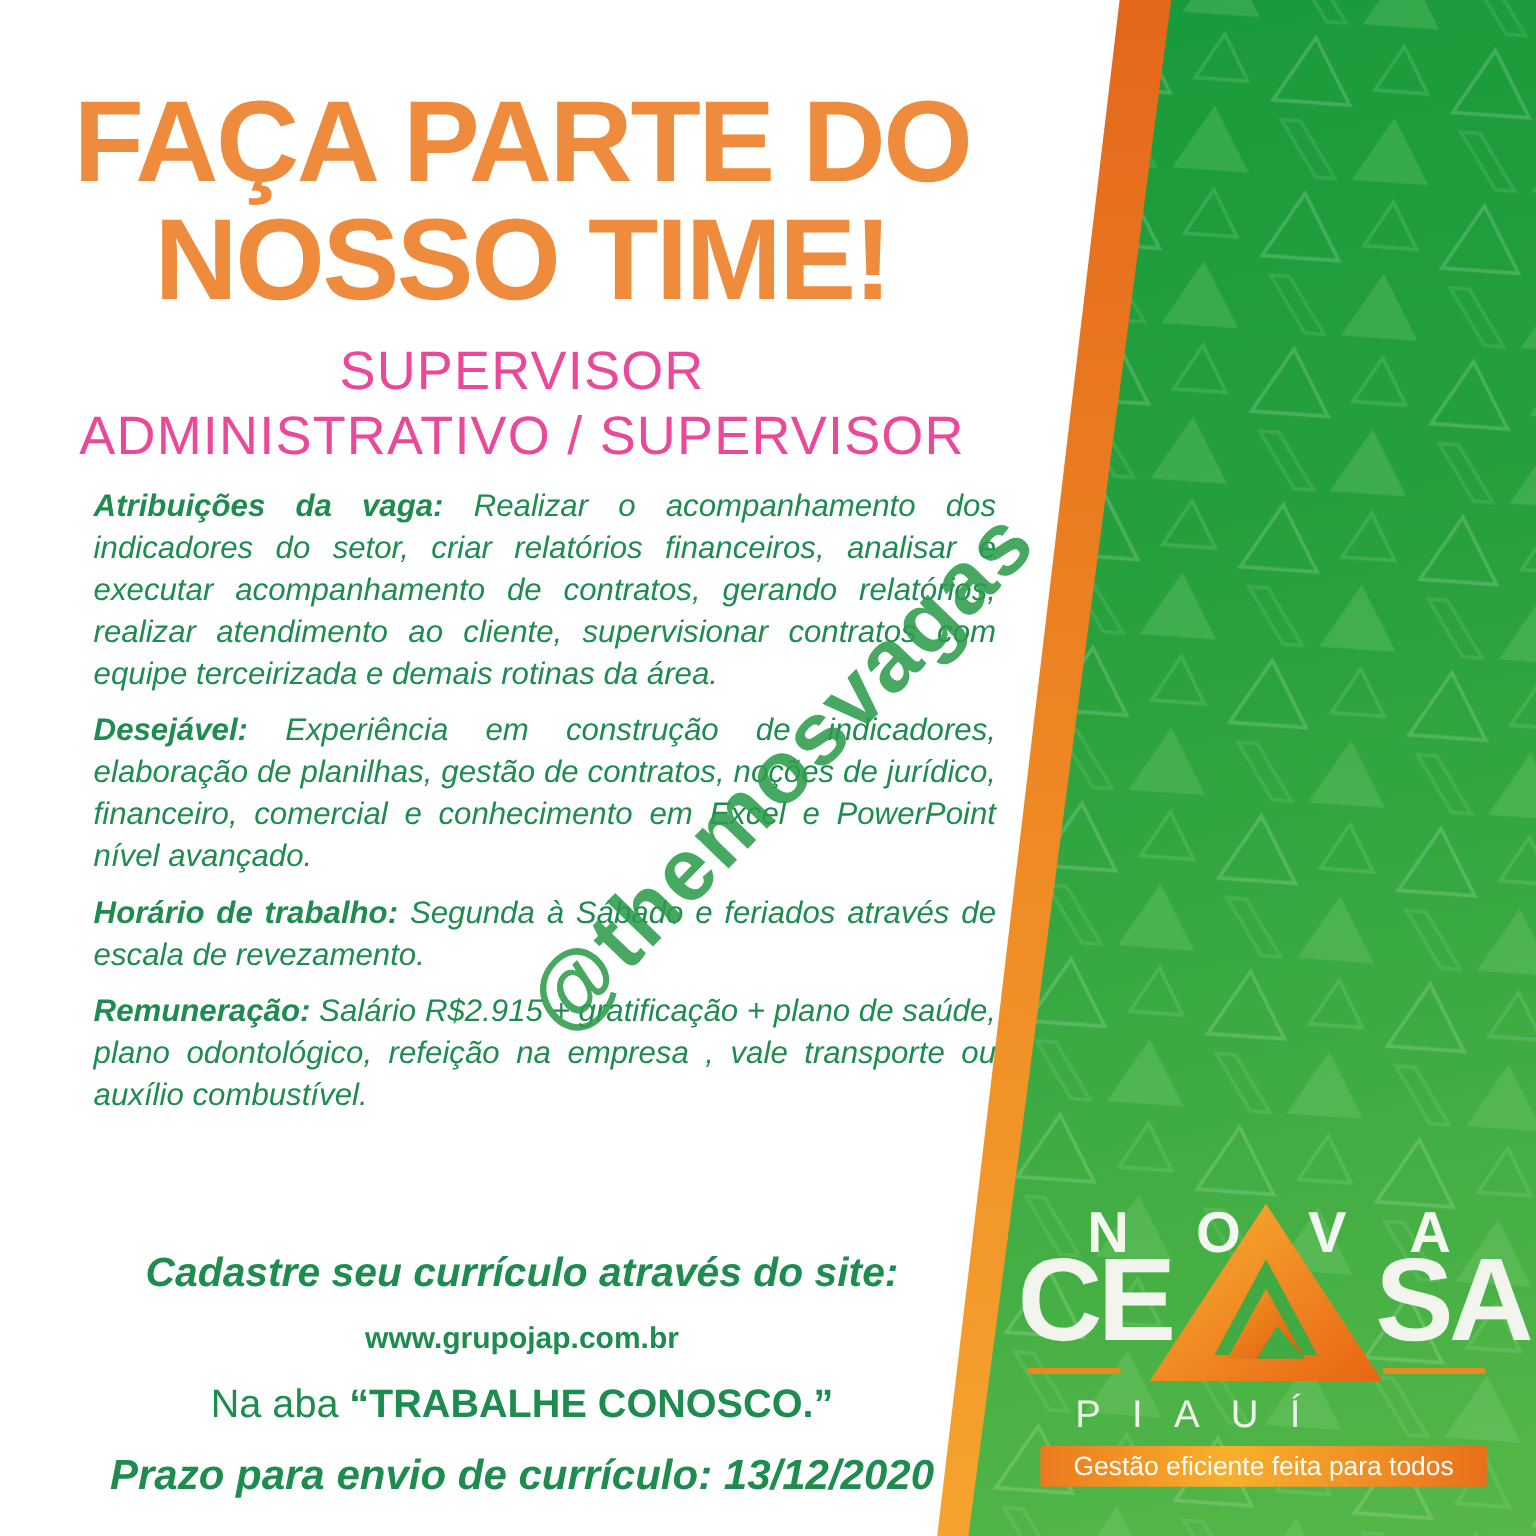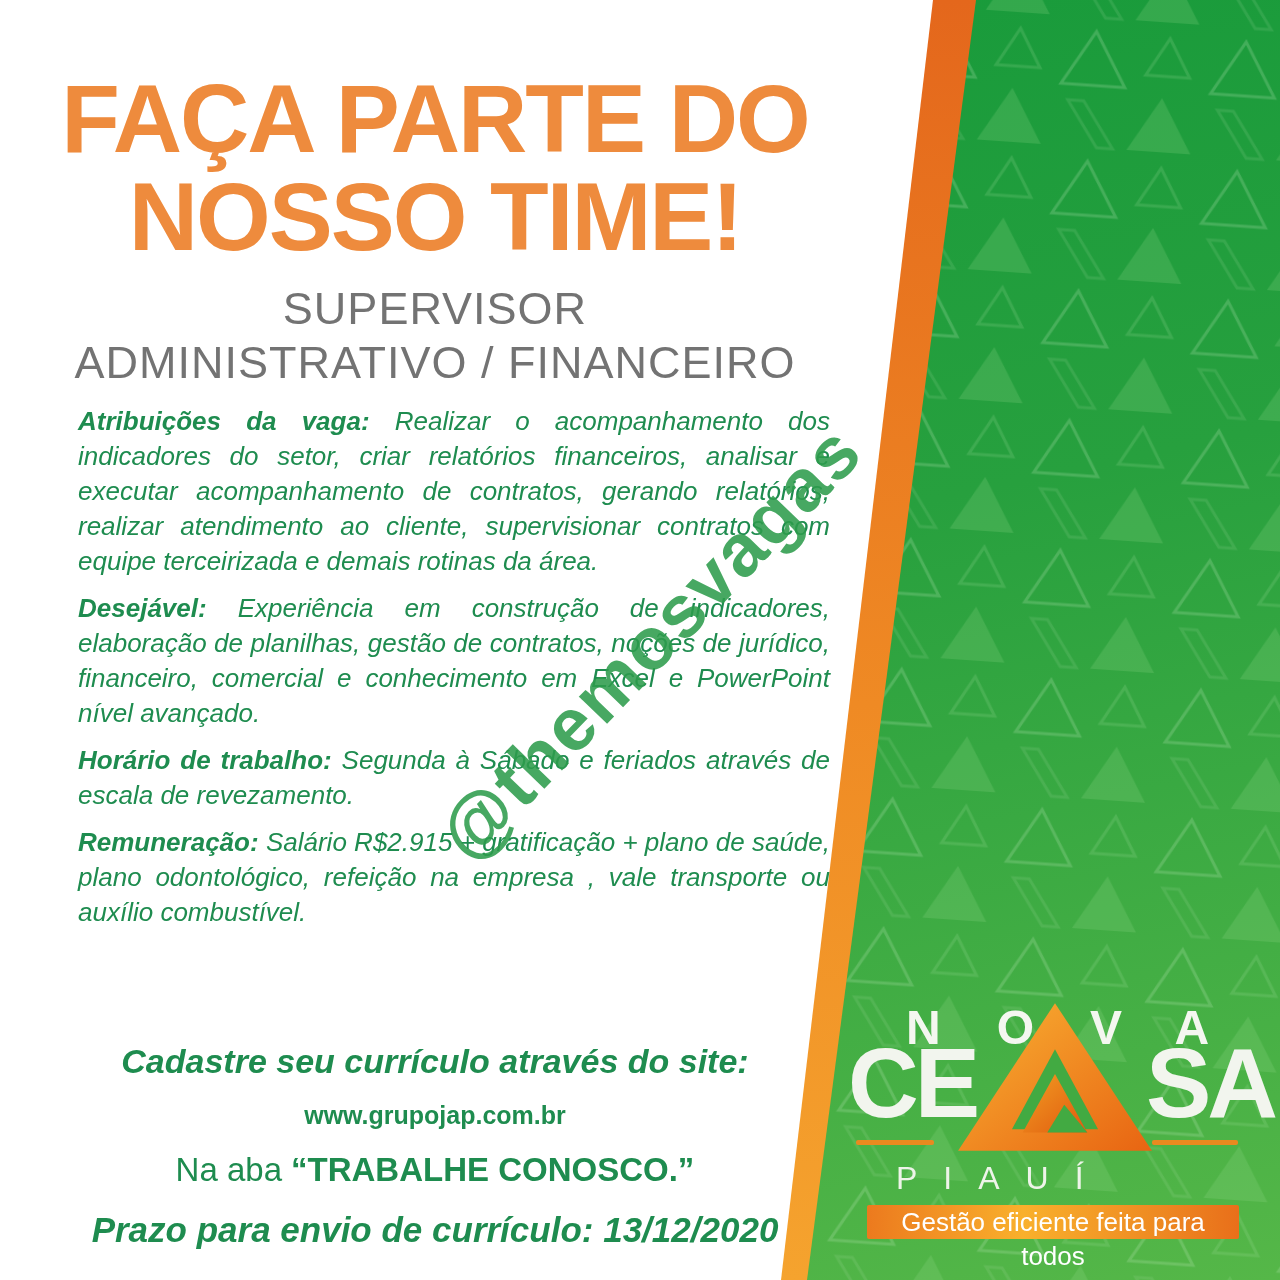--- a/index.html
+++ b/index.html
@@ -13,21 +13,21 @@
   .band-green svg.pat{position:absolute;left:760px;top:0;width:520px;height:1280px;}
   .band-stripe{position:absolute;inset:0;
      clip-path:polygon(933px 0px,976px 0px,807px 1280px,781px 1280px);
      background:linear-gradient(180deg,#e4671c 0%,#ef8a24 55%,#f5a32e 100%);}
 
   
   .content{position:absolute;left:40px;top:56px;width:790px;}
   .headline{margin:14px 0 0;text-align:center;font-weight:bold;letter-spacing:-2px;
      font-size:96px;line-height:1.02;color:#ee8b3d;}
   .jobtitle{margin:16px 0 0;text-align:center;font-weight:normal;letter-spacing:1px;
-     font-size:45px;line-height:1.2;color:#737373;}
+     font-size:45px;line-height:1.2;color:#ec4899;}
   .bullets{margin:14px 0 0;padding:0;list-style:none;}
   .bullet{position:relative;padding-left:38px;margin:0 0 12px;text-align:justify;
      font-style:italic;font-size:26px;line-height:35px;color:#1e8c4f;}
   .bullet .lbl{font-weight:bold;}
   .check{position:absolute;left:-4px;top:3px;width:36px;height:30px;}
 
   .footer{position:absolute;left:40px;top:1042px;width:790px;text-align:center;color:#1e8c4f;}
   .f-cta{font-style:italic;font-size:34px;margin:0 0 20px;font-weight:bold;}
   .f-site{font-weight:bold;font-size:25px;margin:0 0 21px;}
   .f-aba{font-size:33px;margin:0 0 21px;}
@@ -49,21 +49,21 @@
   .ceasa-l{left:848px;}
   .ceasa-r{left:1146px;}
   .tri{position:absolute;left:955px;top:998px;width:200px;height:158px;}
   .rule{position:absolute;top:1140px;height:5px;background:#e98a1f;border-radius:2px;}
   .rule-l{left:856px;width:78px;}
   .rule-r{left:1152px;width:86px;}
   .piaui{position:absolute;left:870px;top:1160px;width:360px;
      color:#eef4e9;font-size:32px;letter-spacing:26px;padding-left:26px;box-sizing:border-box;}
   .banner{position:absolute;left:867px;top:1205px;width:372px;height:34px;border-radius:2px;
      background:linear-gradient(90deg,#ec7a1e 0%,#f9b02c 42%,#ee8a22 78%,#e96f1a 100%);
-     color:#ffffff;font-size:26px;line-height:34px;text-align:center;}
+     color:#ffffff;font-size:22px;line-height:34px;text-align:center;}
 </style>
 </head>
 <body>
 
 <div class="canvas">
 
   <div class="band-green">
     <svg class="pat" viewBox="0 0 520 1280" preserveAspectRatio="none" aria-hidden="true">
       <defs>
         <pattern id="tripat" width="150" height="130" patternUnits="userSpaceOnUse" patternTransform="rotate(4)">
@@ -103,21 +103,21 @@
 
   <div class="band-stripe"></div>
 
   <div class="content">
     <h1 class="headline">
       <span>FAÇA PARTE DO</span><br>
       <span>NOSSO TIME!</span>
     </h1>
     <h2 class="jobtitle">
       <span>SUPERVISOR</span><br>
-      <span>ADMINISTRATIVO / FINANCEIRO</span>
+      <span>ADMINISTRATIVO / SUPERVISOR</span>
     </h2>
 
     <ul class="bullets">
       <li class="bullet">
         <svg class="check" viewBox="0 0 38 32" aria-hidden="true">
           <path d="M3 16 C8 18 13 23 16 28 C21 17 28 8 35 4" fill="none" stroke="url(#g0)" stroke-width="8" stroke-linecap="round" stroke-linejoin="round"></path>
         </svg>
         <span class="lbl">Atribuições da vaga:</span>
         <span>Realizar o acompanhamento dos indicadores do setor, criar relatórios financeiros, analisar e executar acompanhamento de contratos, gerando relatórios, realizar atendimento ao cliente, supervisionar contratos com equipe terceirizada e demais rotinas da área.</span>
       </li>

